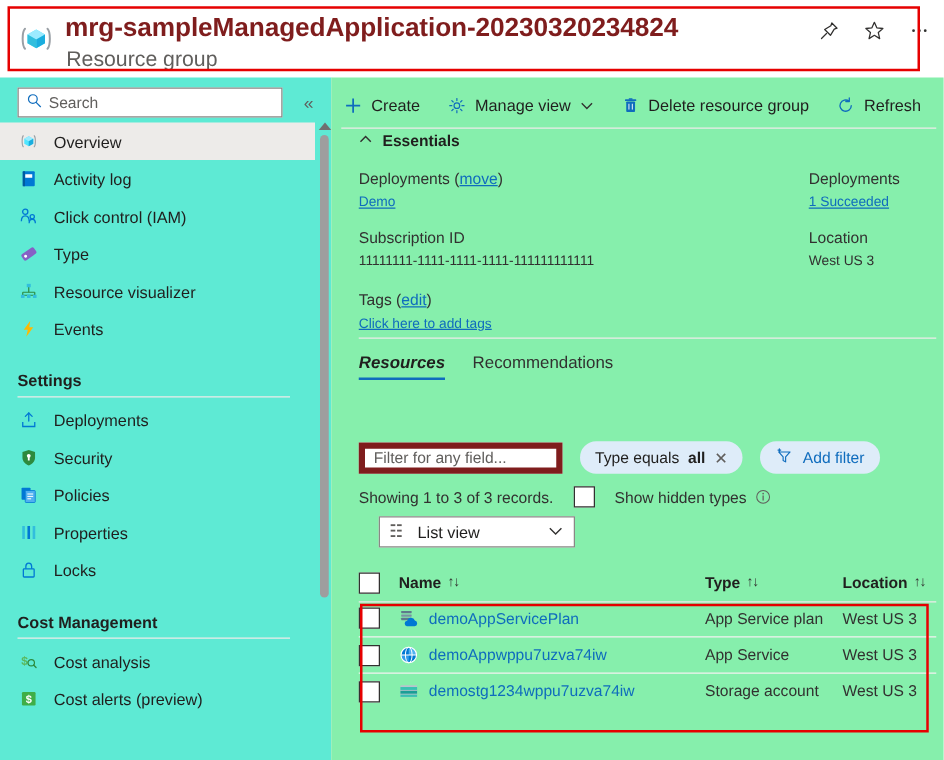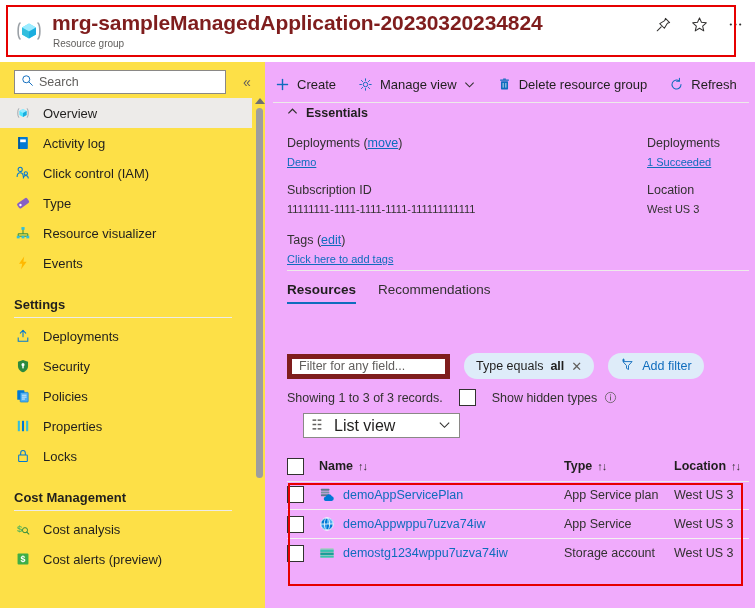--- a/index.html
+++ b/index.html
@@ -25,29 +25,29 @@
   .hdr-icon {
     position: absolute; left: 14px; top: 16px; width: 30px; height: 30px;
   }
   .hdr-title {
     position: absolute; left: 52px; top: 11px;
     font-size: 21px; font-weight: 600; color: #7f1d1d;
     letter-spacing: -0.1px; white-space: nowrap;
   }
   .hdr-sub {
     position: absolute; left: 53px; top: 38px;
-    font-size: 10px; color: #605e5c;
+    font-size: 17px; color: #605e5c;
   }
   .hdr-actions { position: absolute; right: 10px; top: 14px; display: flex; gap: 16px; align-items: center; }
   .hdr-act { width: 20px; height: 20px; display:flex; align-items:center; justify-content:center; cursor: pointer; }
 
   
   .sidebar {
     position: absolute; left: 0; top: 62px; width: 265px; height: 546px;
-    background: #fde047; overflow: hidden;
+    background: #5eead4; overflow: hidden;
   }
   .side-search-row { position: absolute; left: 0; top: 5px; width: 265px; height: 30px; }
   .search-box {
     position: absolute; left: 14px; top: 3px; width: 212px; height: 24px;
     border: 1px solid #8a8886; background: #fff;
     display: flex; align-items: center; padding-left: 6px; gap: 5px;
   }
   .search-placeholder { font-size: 12.5px; color: #605e5c; }
   .collapse-btn {
     position: absolute; left: 238px; top: 5px; width: 18px; height: 20px;
@@ -77,21 +77,21 @@
     position:absolute; left: 0px; top: 0px; width: 0; height: 0;
     border-left: 5px solid transparent; border-right: 5px solid transparent;
     border-bottom: 6px solid #707070;
   }
   .side-scroll-thumb {
     position: absolute; left: 1px; top: 10px; width: 7px; height: 370px;
     background: #9e9e9e; border-radius: 4px;
   }
 
   
-  .main { position: absolute; left: 265px; top: 62px; width: 490px; height: 546px; background:#f0abfc; }
+  .main { position: absolute; left: 265px; top: 62px; width: 490px; height: 546px; background:#86efac; }
   .vline { position: absolute; left: 265px; top: 62px; width: 1px; height: 546px; background: #edebe9; }
 
   .cmdbar { position: absolute; left: 0; top: 6px; height: 32px; display: flex; align-items: center; gap: 0px; }
   .cmd {
     display: flex; align-items: center; gap: 7px; padding: 0 10px; height: 30px;
     font-size: 13px; color: #201f1e; cursor: pointer; white-space: nowrap;
   }
   .cmd .cico { display:flex; align-items:center; justify-content:center; }
   .cmd-sep { width: 2px; }
   .cmdbar-rule { position: absolute; left: 8px; top: 40px; width: 476px; height: 1px; background: #edebe9; }
@@ -111,21 +111,21 @@
   .lnk2 { color: #0f6cbd; text-decoration: underline; cursor: pointer; }
   .ess-block { margin-bottom: 9px; }
 
   .hr-full { position: absolute; left: 22px; top: 208px; width: 462px; height: 1px; background: #edebe9; }
 
   
   .tabs { position: absolute; left: 22px; top: 220px; display: flex; gap: 22px; }
   .tab {
     font-size: 13.5px; color: #323130; padding-bottom: 7px; cursor: pointer; position: relative;
   }
-  .tab.active { font-weight: 700; color: #201f1e; }
+  .tab.active { font-weight: 700; color: #201f1e; font-style: italic; }
   .tab.active::after {
     content: ""; position: absolute; left: 0; right: 0; bottom: 0; height: 2px; background: #0f6cbd;
   }
 
   
   .filter-row { position: absolute; left: 22px; top: 291px; display: flex; align-items: center; gap: 14px; }
   .filter-input {
     width: 163px; height: 25px; border: 5px solid #7f1d1d; background:#fff;
     display: flex; align-items: center; padding-left: 7px;
     font-size: 12.5px; color: #605e5c; cursor: text;
@@ -143,21 +143,21 @@
   .showing-txt { font-size: 12.5px; color: #323130; white-space: nowrap; }
   .chk {
     width: 17px; height: 17px; border: 1px solid #323130; background: #fff; cursor: pointer; flex: 0 0 17px;
   }
   .hidden-lbl { font-size: 12.5px; color: #323130; white-space: nowrap; }
   .info-ico { margin-left: 3px; cursor: pointer; }
 
   .viewsel {
     position: absolute; left: 38px; top: 351px; width: 157px; height: 25px;
     border: 1px solid #8a8886; background: #fff; display: flex; align-items: center;
-    padding: 0 8px; gap: 7px; font-size: 16px; color: #201f1e; cursor: pointer;
+    padding: 0 8px; gap: 7px; font-size: 13px; color: #201f1e; cursor: pointer;
   }
   .viewsel .caret { margin-left: auto; }
 
   
   .tbl { position: absolute; left: 22px; top: 390px; width: 462px; }
   .thead { display: flex; align-items: center; height: 28px; }
   .th { font-size: 12.5px; font-weight: 700; color: #201f1e; display: flex; align-items: center; gap: 5px; text-align: center; }
   .sortico { color: #323130; font-size: 11px; letter-spacing: -1px; }
   .col-chk { width: 32px; flex: 0 0 32px; display: flex; align-items: center; }
   .col-name { width: 245px; flex: 0 0 245px; }

